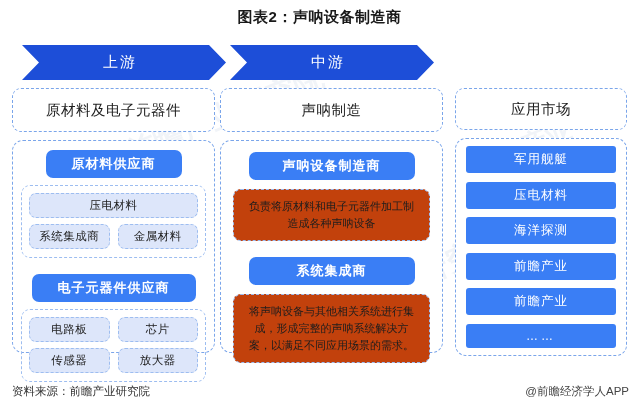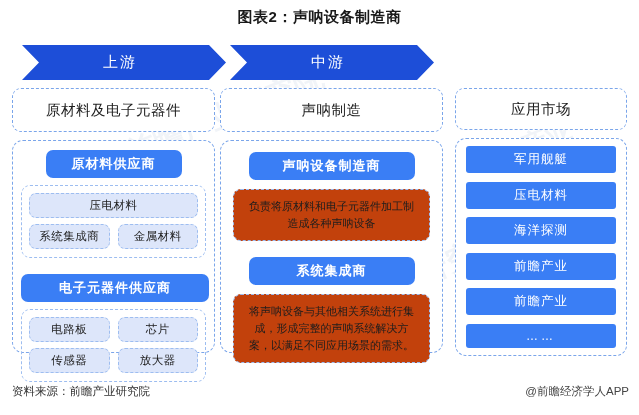--- a/index.html
+++ b/index.html
@@ -64,21 +64,21 @@
   .b3{height:218px;padding:7px 10px;display:flex;flex-direction:column;
       justify-content:space-between;}
 
   
   .pill{
     background:#3a7ef5;border-radius:7px;color:#ffffff;font-size:13px;
     font-weight:bold;letter-spacing:1px;text-align:center;
     padding:5px 0;margin:0 auto;
   }
   .pill-rm{width:136px;}
-  .pill-ec{width:188px;}
+  .pill-ec{width:164px;}
   .pill-md{width:166px;}
   .pill-si{width:166px;}
 
   
   .group{
     box-sizing:border-box;border:1.2px dashed #9dbdf0;border-radius:9px;
     margin-top:7px;padding:7px 7px 8px 7px;background:transparent;
   }
 
   

